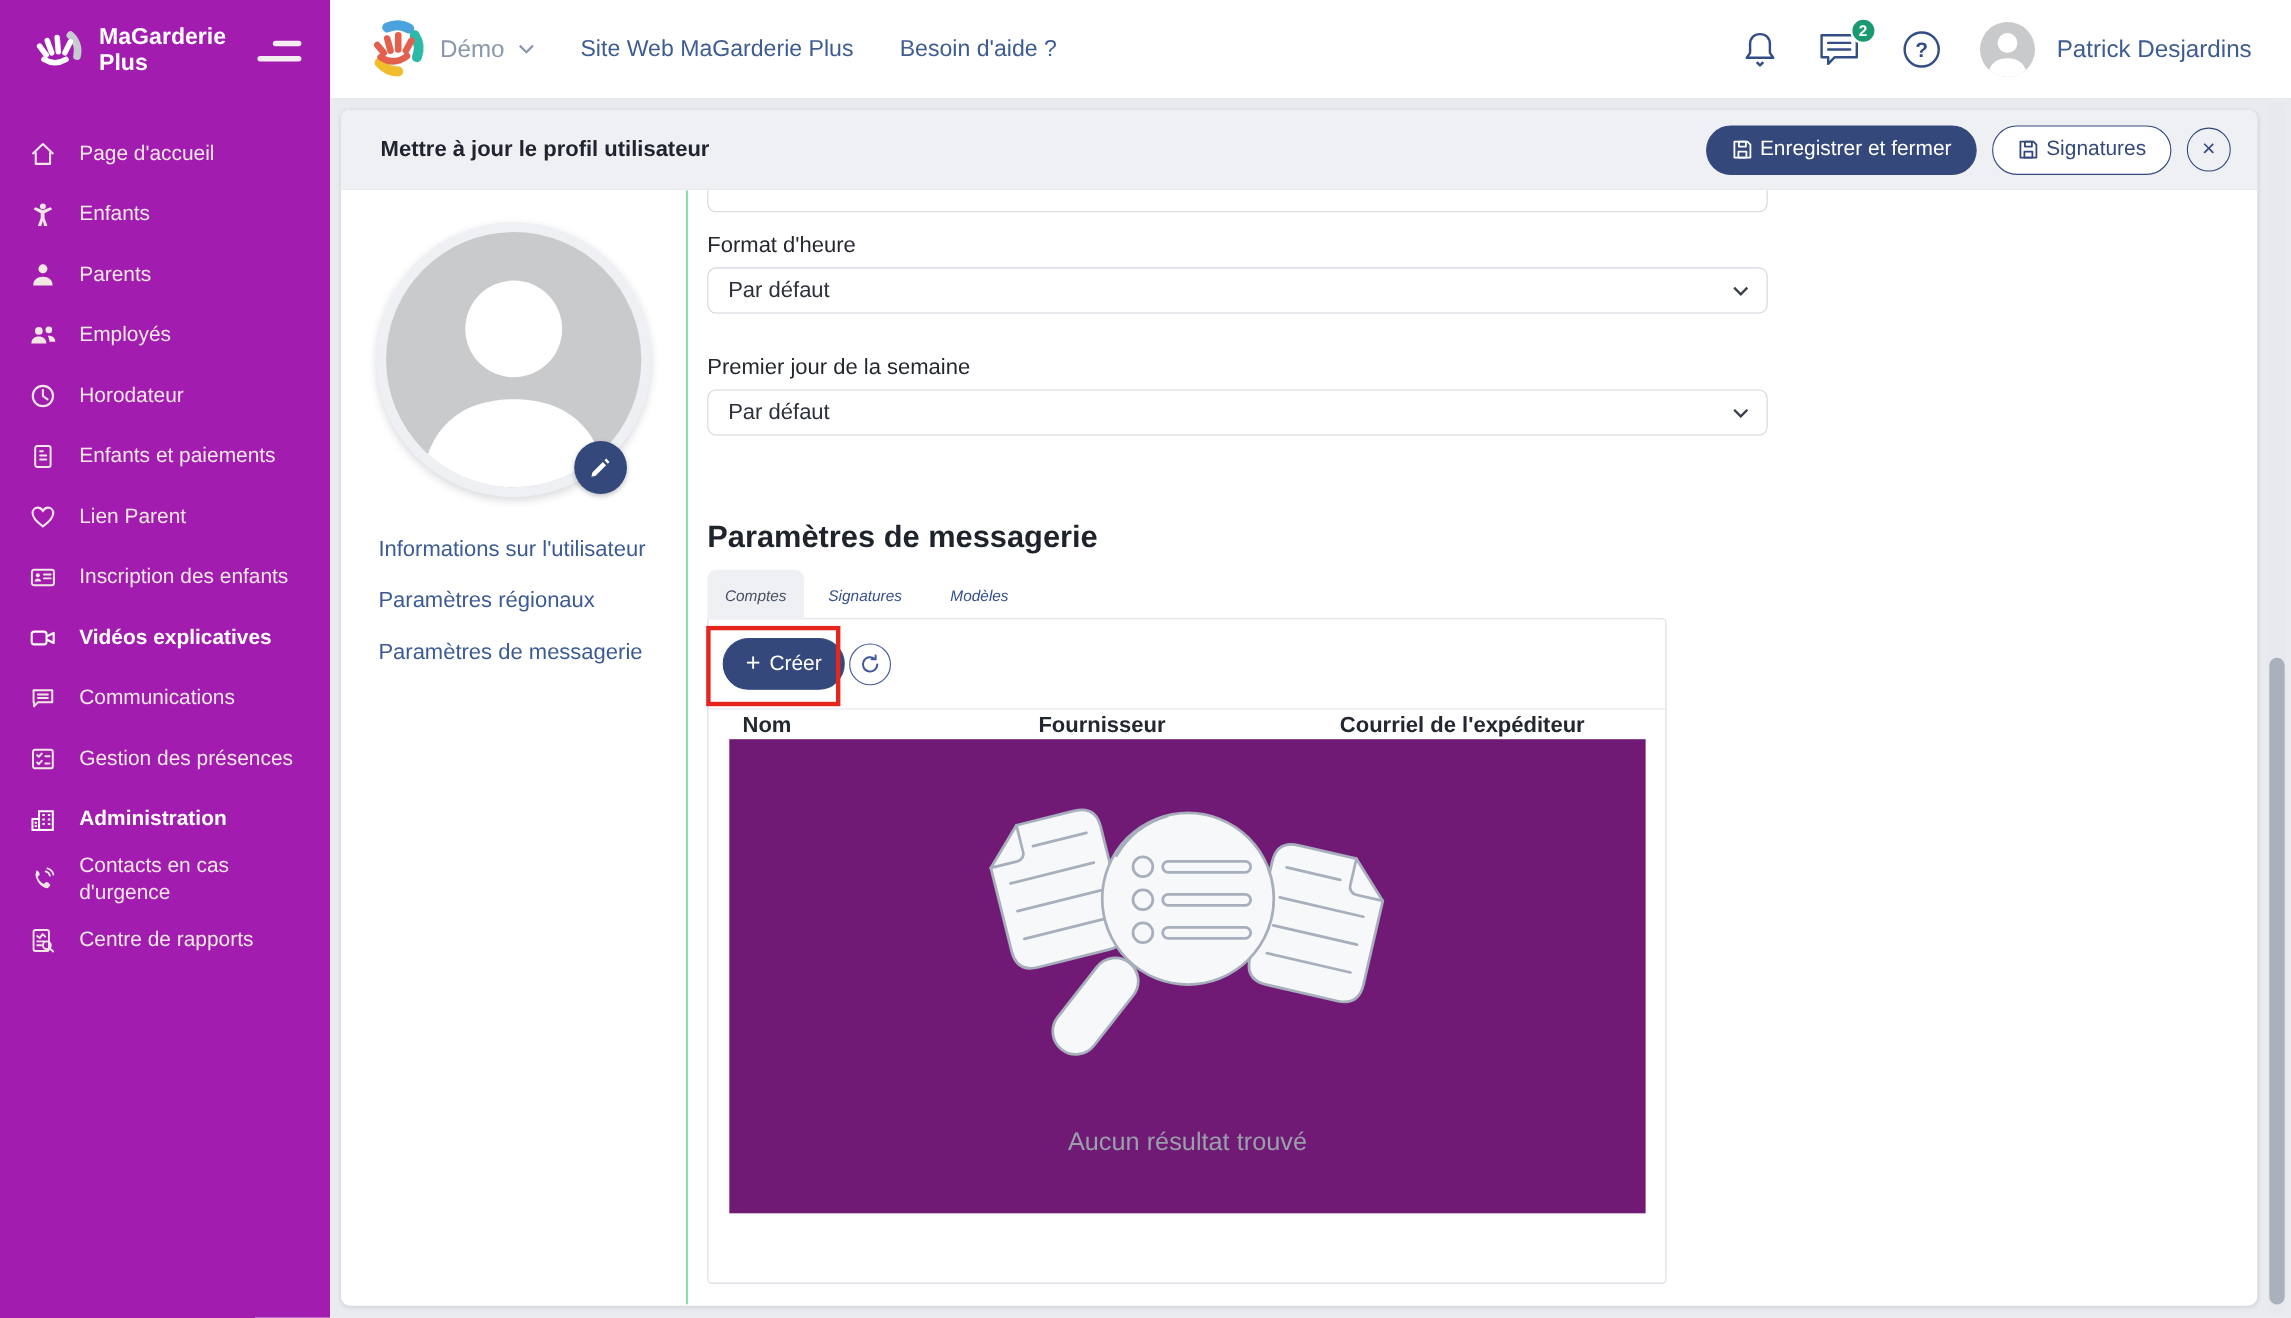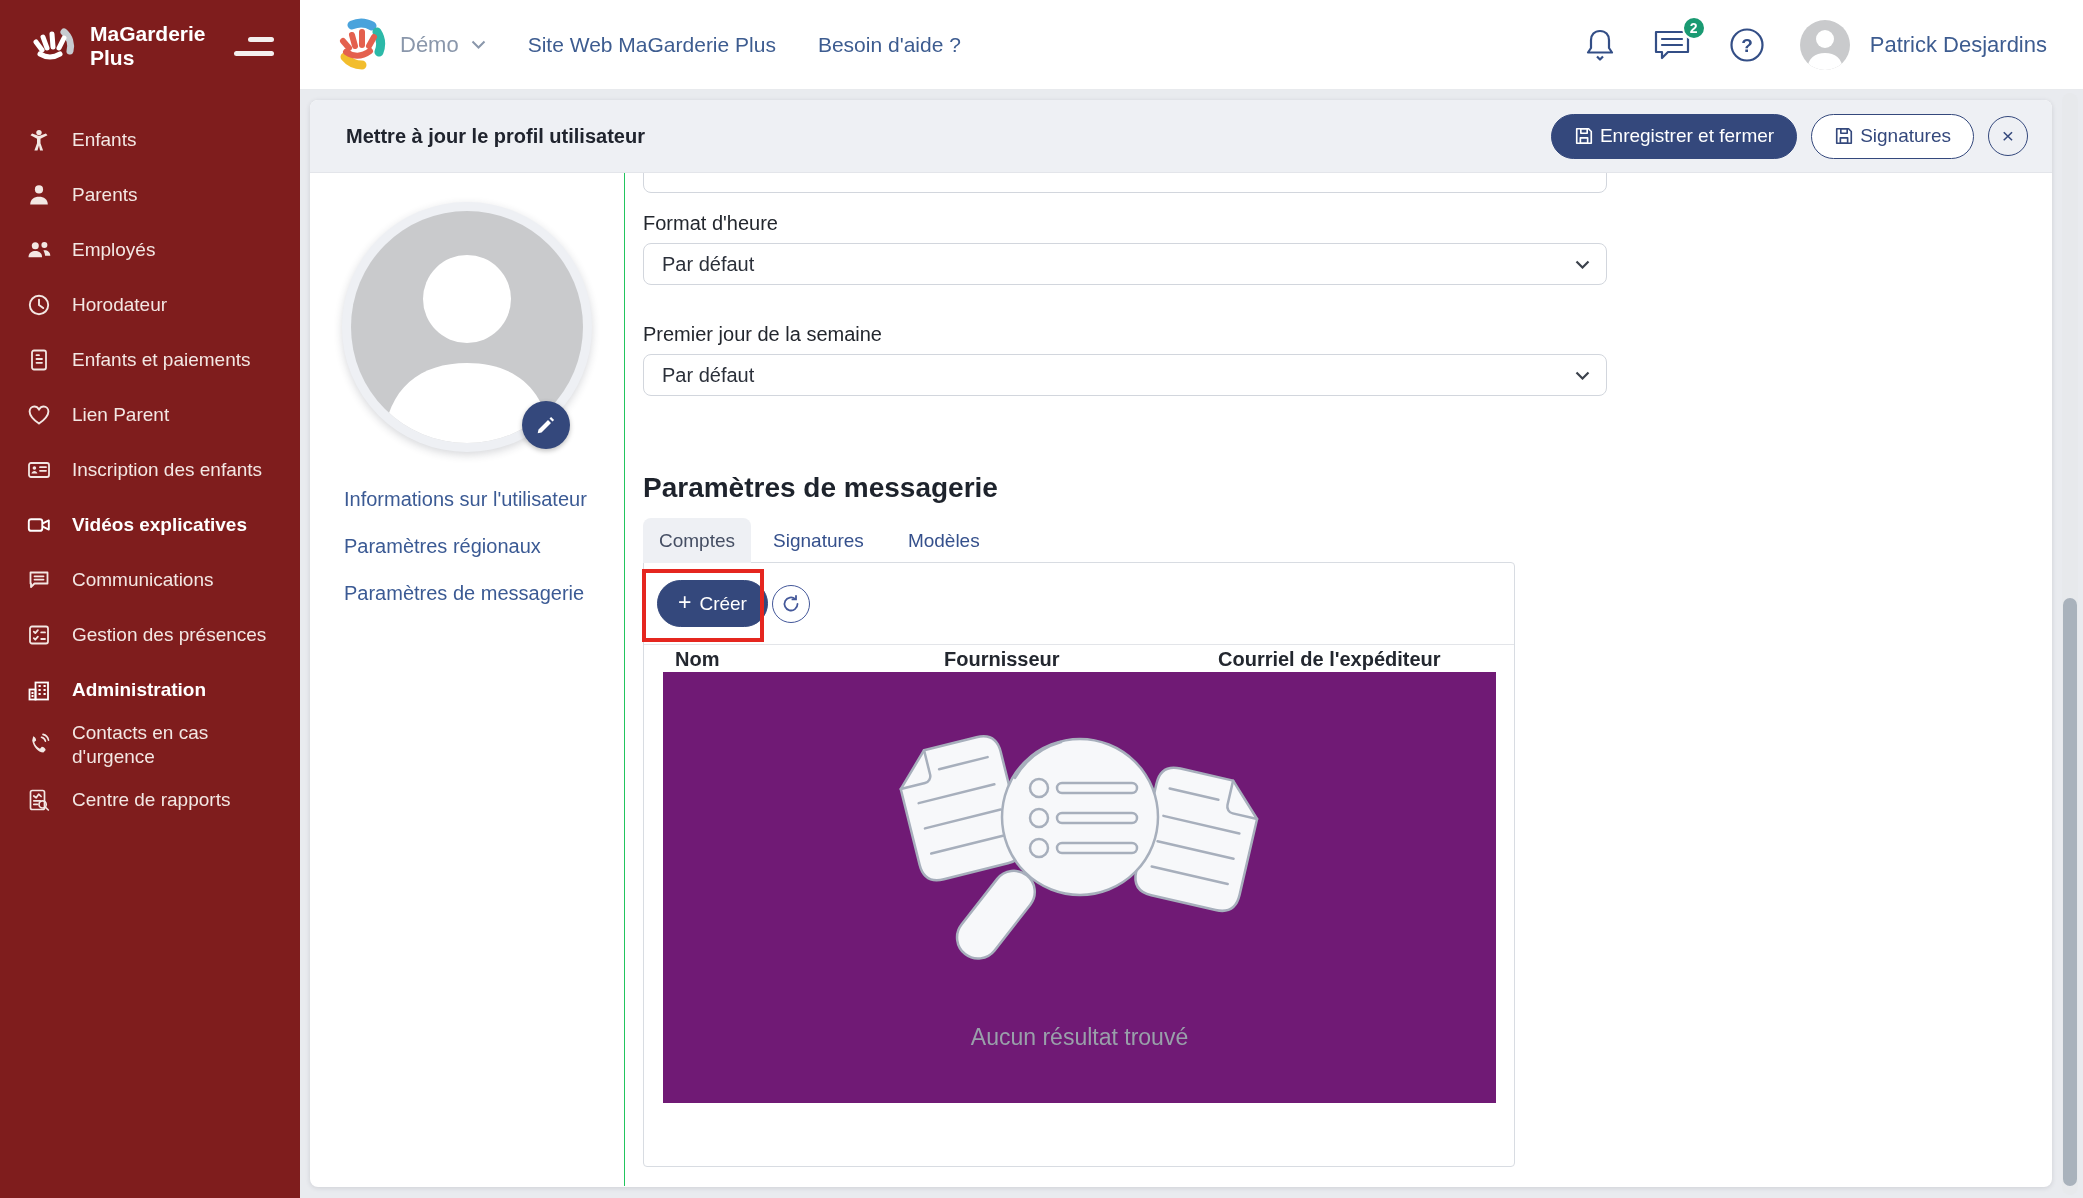--- a/index.html
+++ b/index.html
@@ -8,21 +8,21 @@
     position:relative; overflow:hidden;
     background:#e9ebef;
     font-family:"Liberation Sans", sans-serif;
     color:#20242c;
   }
   svg { display:block; }
 
   
   .sidebar {
     position:absolute; left:0; top:0; width:300px; height:1198px;
-    background:#7f1d1d; color:#f3e7e3; z-index:5;
+    background:#a21caf; color:#f3e7e3; z-index:5;
   }
   .side-logo { display:flex; align-items:center; padding:20px 24px 14px 26px; }
   .brand-text { margin-left:12px; font-weight:bold; color:#fff; font-size:21px; line-height:1.12; }
   .burger { margin-left:auto; cursor:pointer; padding:6px 2px; }
   .burger span { display:block; background:#f4efee; border-radius:3px; height:5px; }
   .burger .b1 { width:26px; margin-left:14px; margin-bottom:9px; }
   .burger .b2 { width:40px; }
   .side-nav { list-style:none; margin-top:26px; }
   .side-nav li {
     display:flex; align-items:center; gap:20px;
@@ -95,22 +95,22 @@
   .pane-right { flex:1; position:relative; padding-left:18px; }
   .fwidth { width:964px;gap:20px; }
   .cutoff-field { height:40px; margin-top:-20px; border:1px solid #d2d6dd; border-radius:8px; background:#fff; }
   .field-label { font-size:20px; color:#23272e; margin-top:19px; }
   .select { height:42px; margin-top:8px; border:1px solid #d2d6dd; border-radius:8px; background:#fff;
             display:flex; align-items:center; justify-content:space-between; padding:0 16px 0 18px;
             font-size:20px; color:#2b303a; cursor:pointer; }
   .section-heading { margin-top:76px; font-size:28px; font-weight:bold; color:#1e232c; }
 
   .tabs { display:flex; margin-top:14px; position:relative; z-index:2; }
-  .tab { height:45px; display:flex; align-items:center; padding:0 22px; font-size:19px;
-         color:#35508c; cursor:pointer; margin-bottom:-1px; }
+  .tab { height:45px; display:flex; align-items:center; padding:0 22px; font-size:14px;
+         color:#35508c; cursor:pointer; margin-bottom:-1px;font-style:italic; }
   .tab.active { background:#eef0f4; color:#454e63; border-radius:8px 8px 0 0; padding:0 16px; }
 
   .panel { width:872px; height:605px; border:1px solid #d8dce2; border-radius:0 4px 4px 4px;
            background:#fff; position:relative; }
   .create-row { position:relative; height:81px; display:flex; align-items:center; padding-left:13px; gap:4px; }
   .btn-create { height:47px; border-radius:24px; background:#34487c; border:1px solid #34487c; color:#fff;
                 font-size:19px; display:flex; align-items:center; gap:8px; padding:0 20px; cursor:pointer;
                 font-family:"Liberation Sans", sans-serif; }
   .plus { font-size:23px; font-weight:normal; line-height:1; margin-top:-2px; }
   .btn-refresh { width:38px; height:38px; border-radius:50%; background:#fff; border:1px solid #44589a;
@@ -155,20 +155,29 @@
       <div>MaGarderie</div>
       <div>Plus</div>
     </div>
     <div class="burger">
       <span class="b1"></span>
         <span class="b2"></span>
     </div>
   </div>
 
   <ul class="side-nav">
+    <li>
+      <span class="sicon">
+          <svg viewBox="0 0 26 26" fill="none" stroke="#f3e7e3" stroke-width="1.9" stroke-linejoin="round">
+            <path d="M3.5 13 L13 4 L22.5 13"></path>
+            <path d="M6.5 11.5 V22 h13 V11.5"></path>
+          </svg>
+        </span>
+      <span class="lbl">Page d'accueil</span>
+      </li>
     <li>
       <span class="sicon">
           <svg viewBox="0 0 26 26" fill="#f3e7e3">
             <circle cx="13" cy="5.6" r="2.7"></circle>
             <path d="M4.5 8.2l1.6-1.8 6.9 2.7 6.9-2.7 1.6 1.8-7 3.6v4.4l2.6 7.3h-3.1L13 18.6l-1.5 4.9H8.4l2.6-7.3v-4.4z"></path>
           </svg>
         </span>
       <span class="lbl">Enfants</span>
       </li>
     <li>

